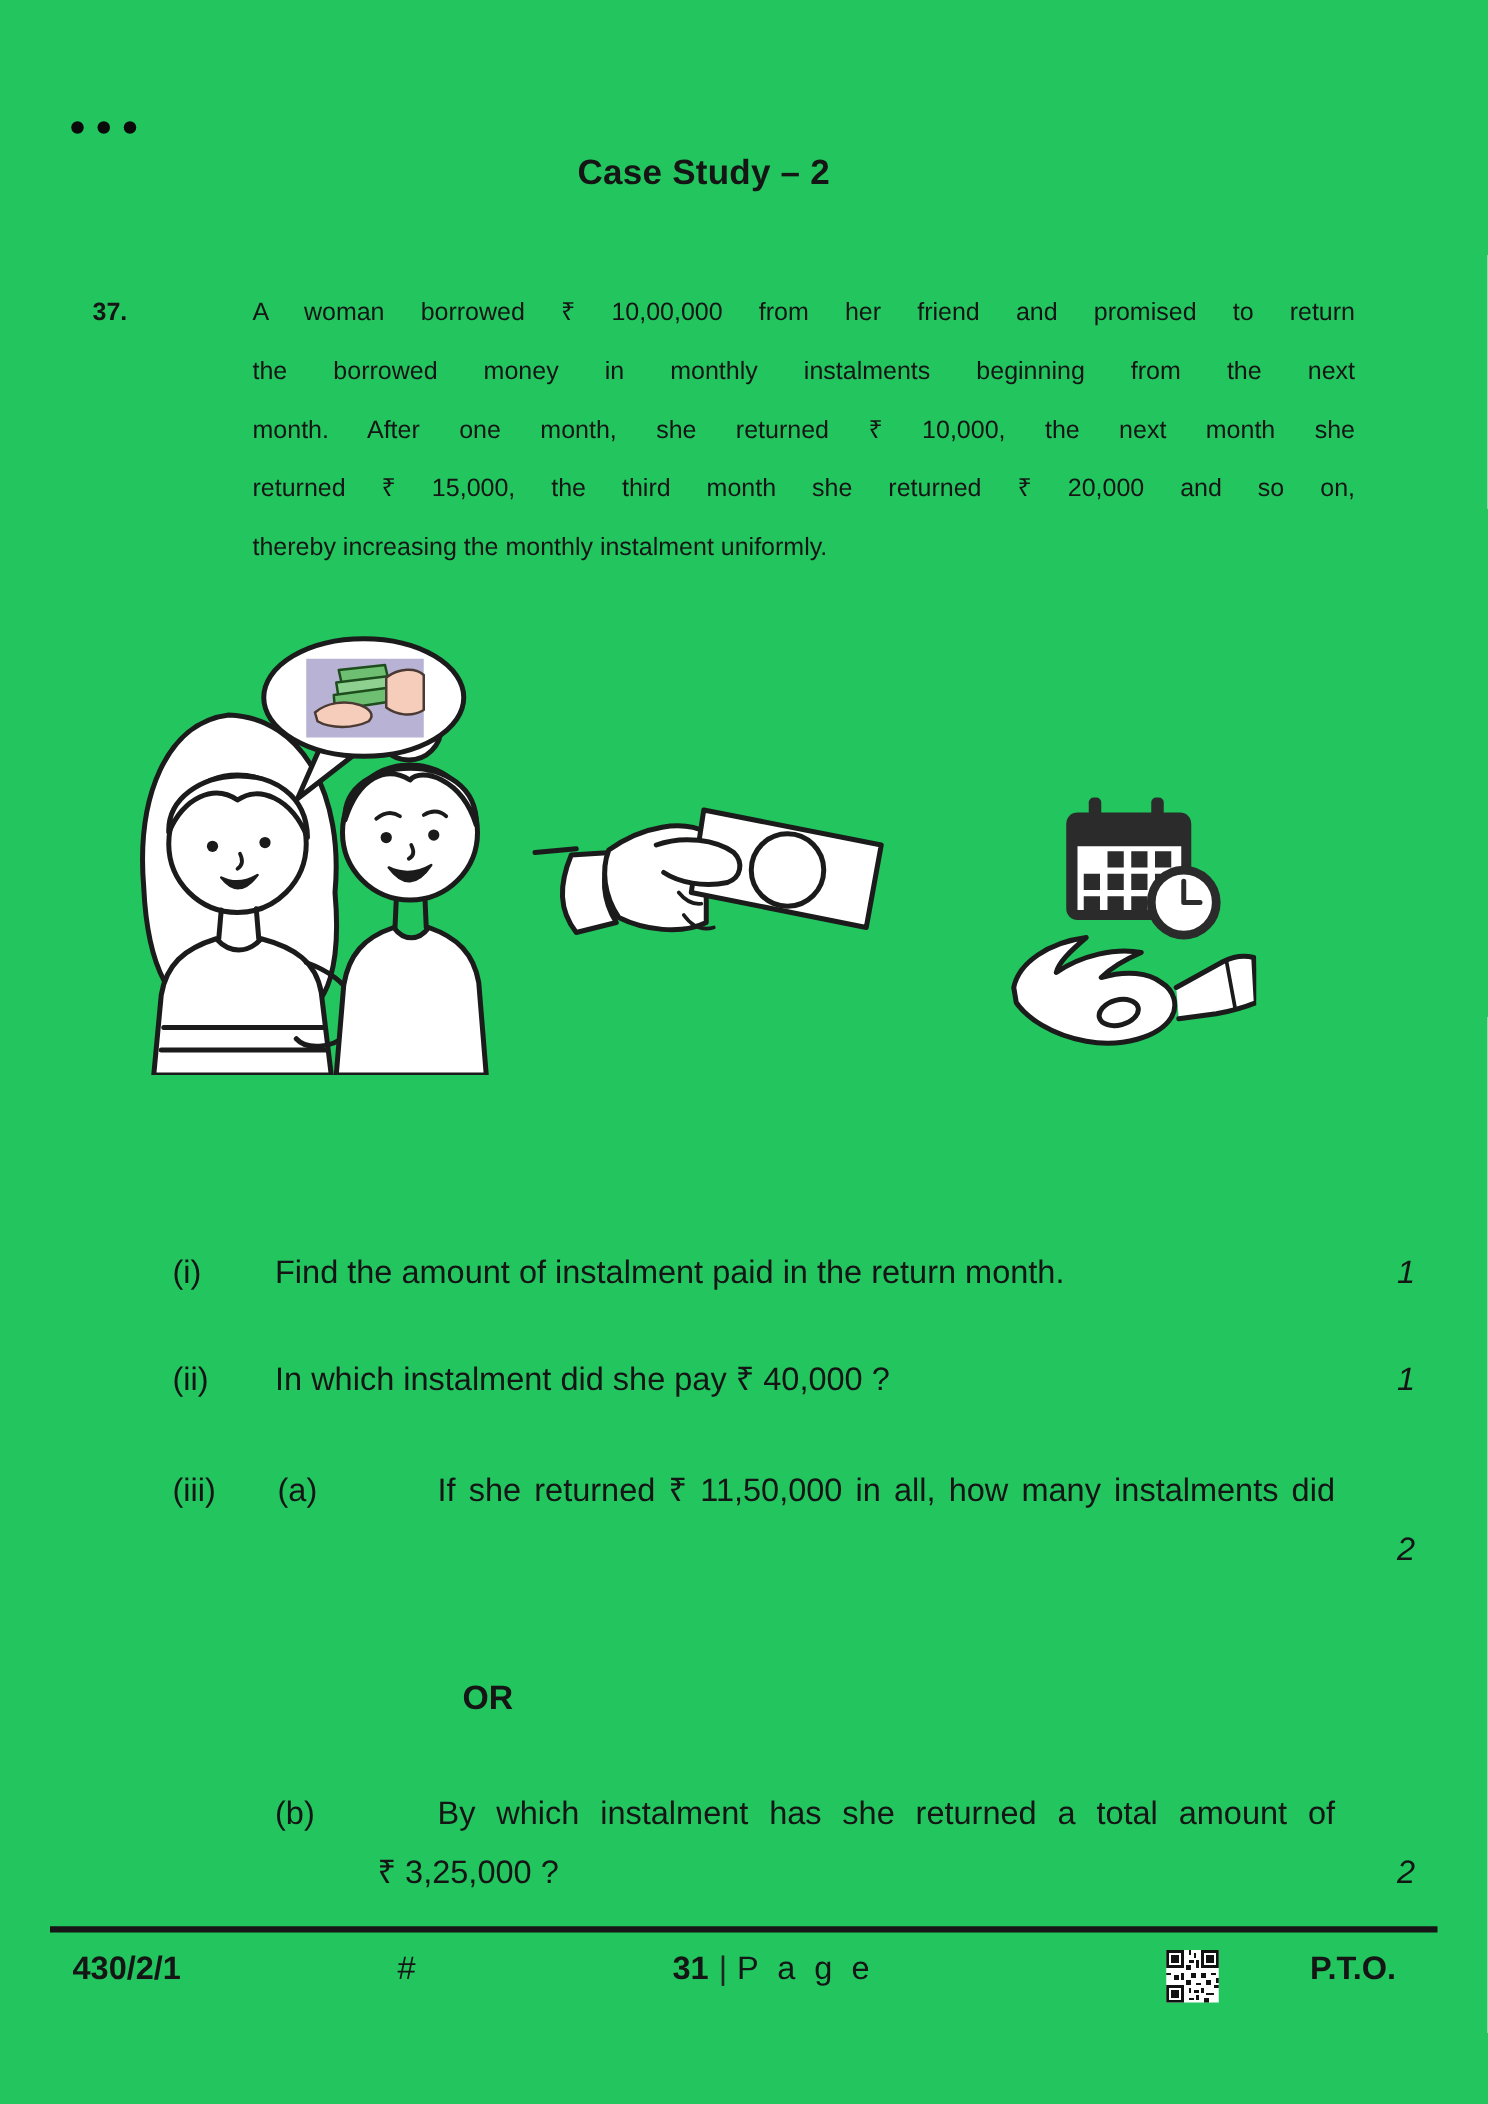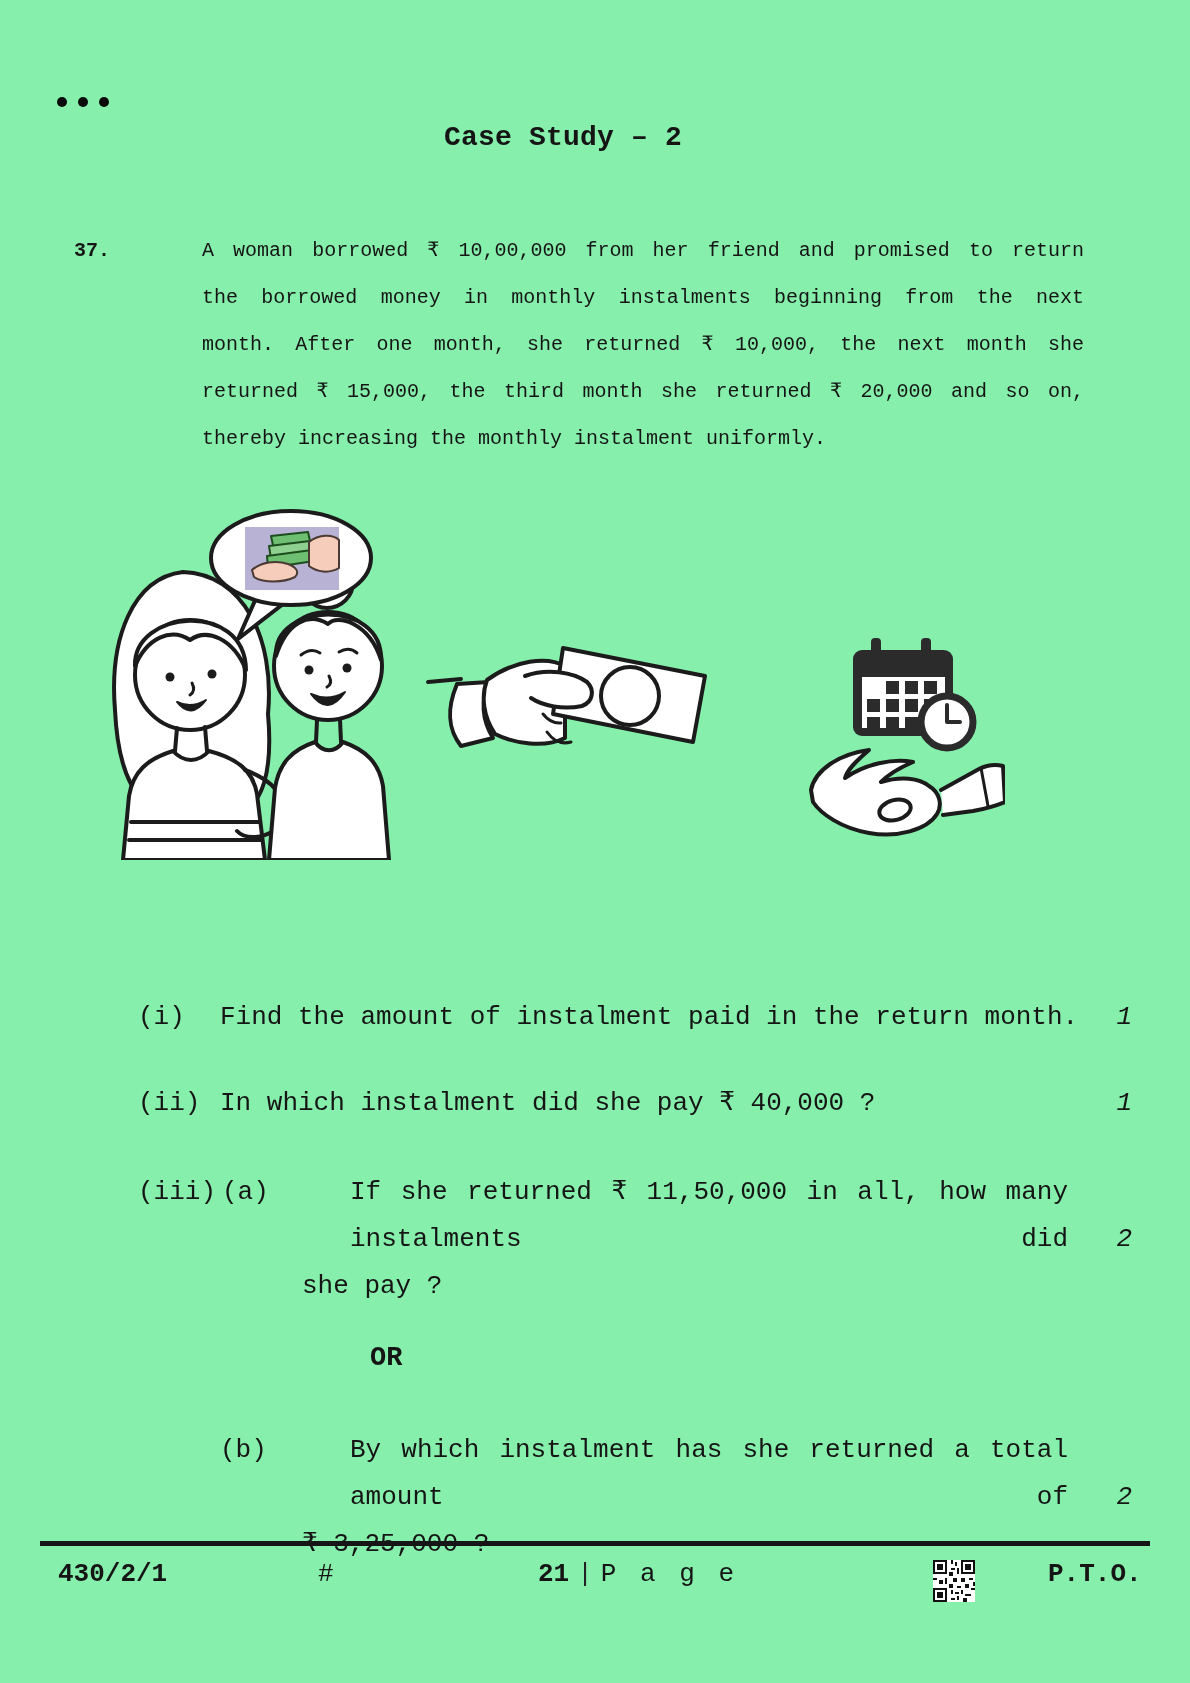--- a/index.html
+++ b/index.html
@@ -1,19 +1,19 @@
 <!DOCTYPE html>
 <html><head>
 <meta charset="utf-8">
 <style>
   html,body { margin:0; padding:0; background:#e8e8e8; }
   .page {
     position:relative; width:1190px; height:1683px; margin:0 auto;
-    background:#86efac; color:#151515; overflow:hidden;
-    font-family:Liberation Mono, monospace;
+    background:#22c55e; color:#151515; overflow:hidden;
+    font-family:Liberation Sans, sans-serif;
   }
   
   .corner-dots { position:absolute; left:57px; top:97px; display:flex; gap:11px; }
   .corner-dots .dot { width:10px; height:10px; border-radius:50%; background:#0a0a0a; }
 
   
   .title {
     position:absolute; left:58px; top:122px; width:1010px;
     text-align:center; font-weight:bold; font-size:28px; letter-spacing:.2px;
   }
@@ -181,21 +181,20 @@
     <span class="lbl">(ii)</span>
     <div class="txt-1">In which instalment did she pay ₹ 40,000 ?</div>
     <span class="marks">1</span>
   </div>
 
   <div class="sub sub-iii">
     <span class="lbl">(iii)</span>
     <span class="slbl">(a)</span>
     <div class="txt-2">
       <div class="jline">If she returned ₹ 11,50,000 in all, how many instalments did</div>
-      <div>she pay ?</div>
     </div>
     <span class="marks bottom">2</span>
   </div>
 
   <div class="or-sep">OR</div>
 
   <div class="sub sub-b">
     <span class="lbl">(b)</span>
     <div class="txt-2">
       <div class="jline">By which instalment has she returned a total amount of</div>
@@ -203,21 +202,21 @@
     </div>
     <span class="marks bottom">2</span>
   </div>
 
   <div class="footer-rule"></div>
 
   <div class="footer">
     <span class="f-code">430/2/1</span>
     <span class="f-hash">#</span>
     <span class="f-page">
-      <span class="pnum">21</span><span class="psep">|</span><span class="pword">P a g e</span>
+      <span class="pnum">31</span><span class="psep">|</span><span class="pword">P a g e</span>
     </span>
     <span class="f-qr">
       <svg width="42" height="42" viewBox="0 0 21 21" shape-rendering="crispEdges">
         <rect x="0" y="0" width="21" height="21" fill="#fff"></rect>
         <g fill="#111">
           <rect x="0" y="0" width="7" height="7"></rect>
             <rect x="14" y="0" width="7" height="7"></rect>
             <rect x="0" y="14" width="7" height="7"></rect>
         </g>
         <g fill="#fff">

